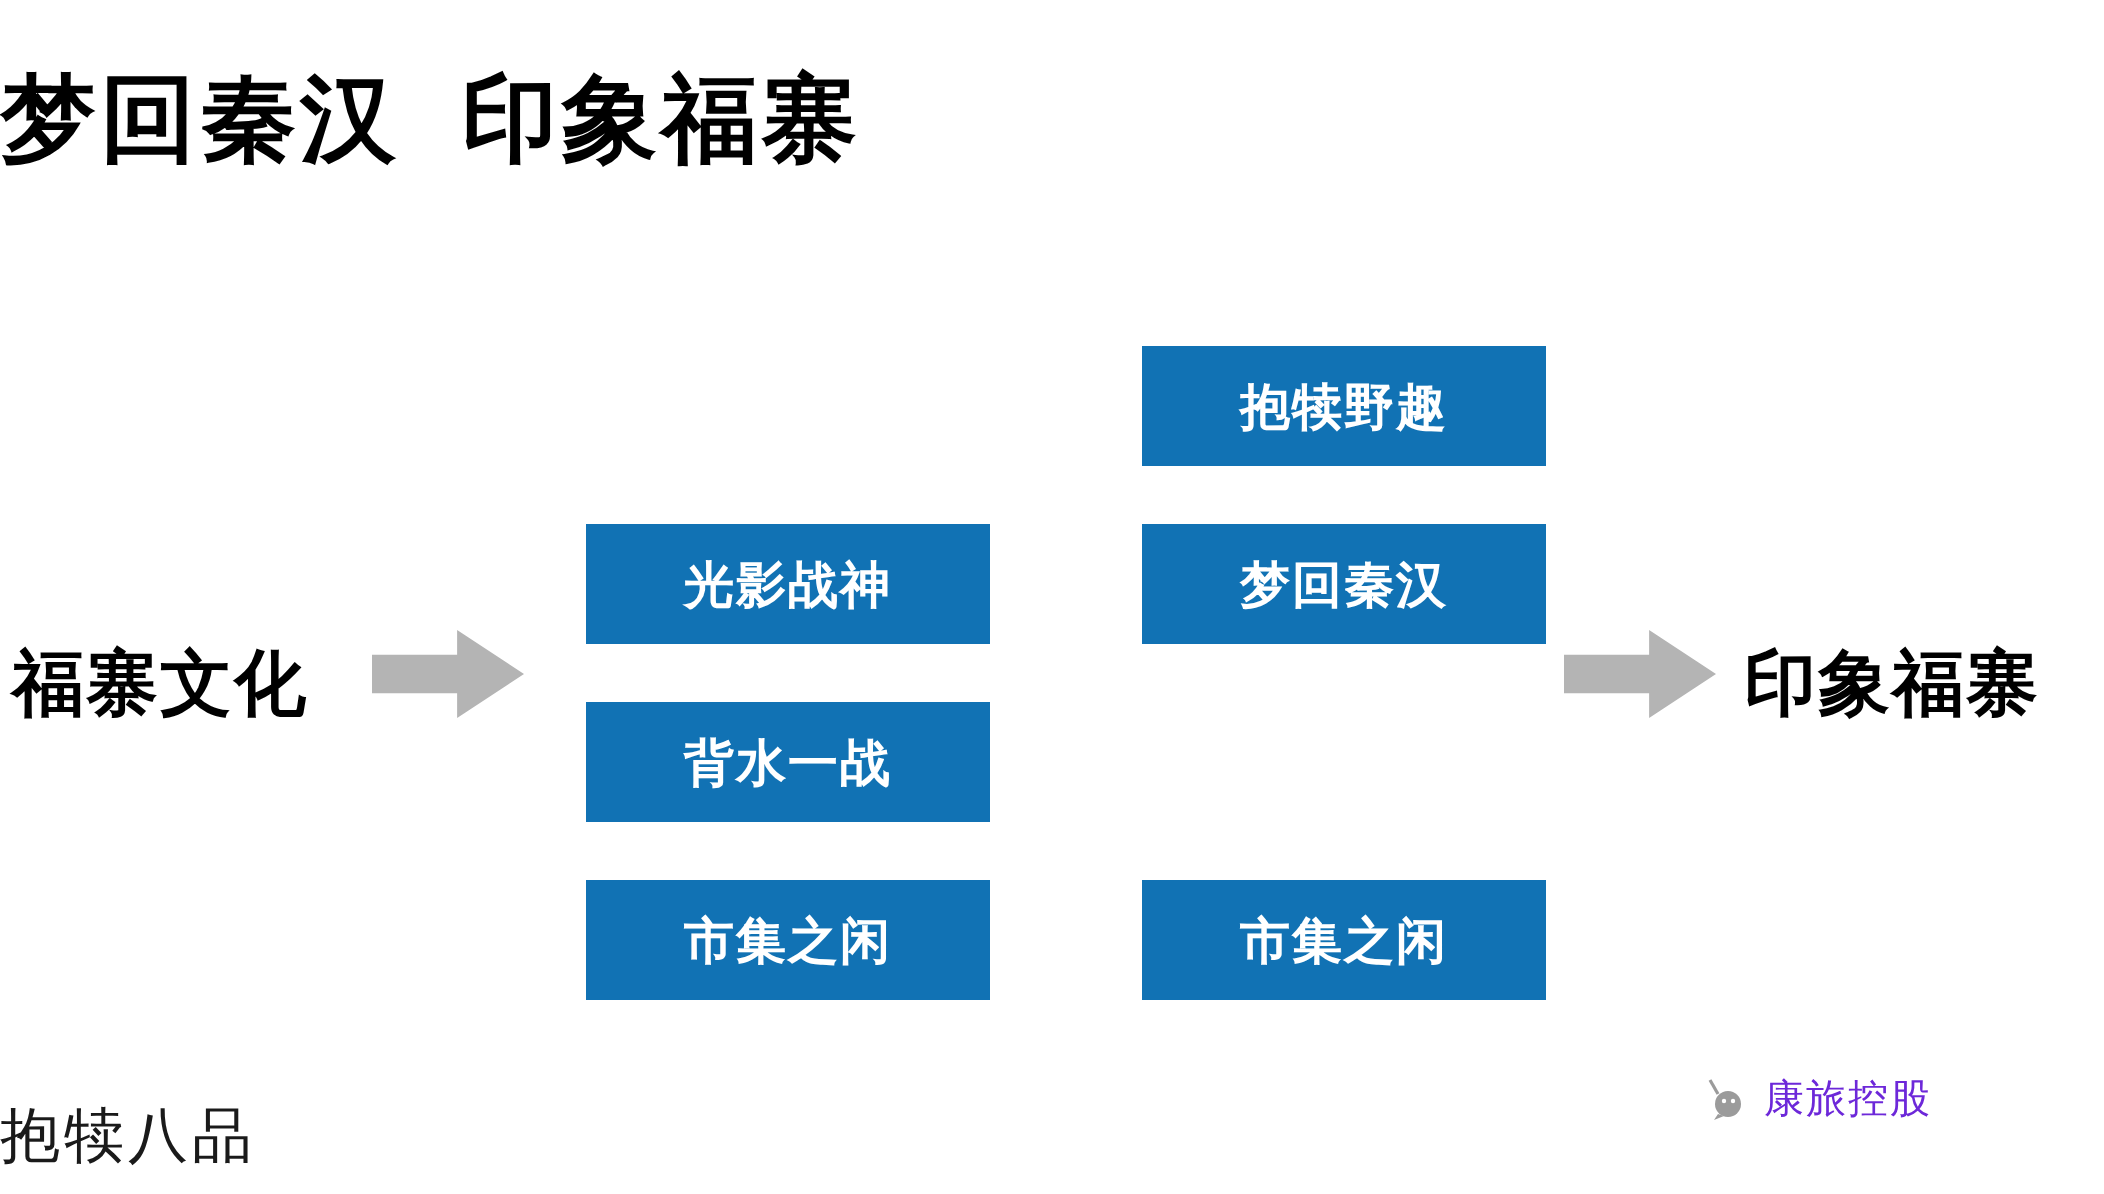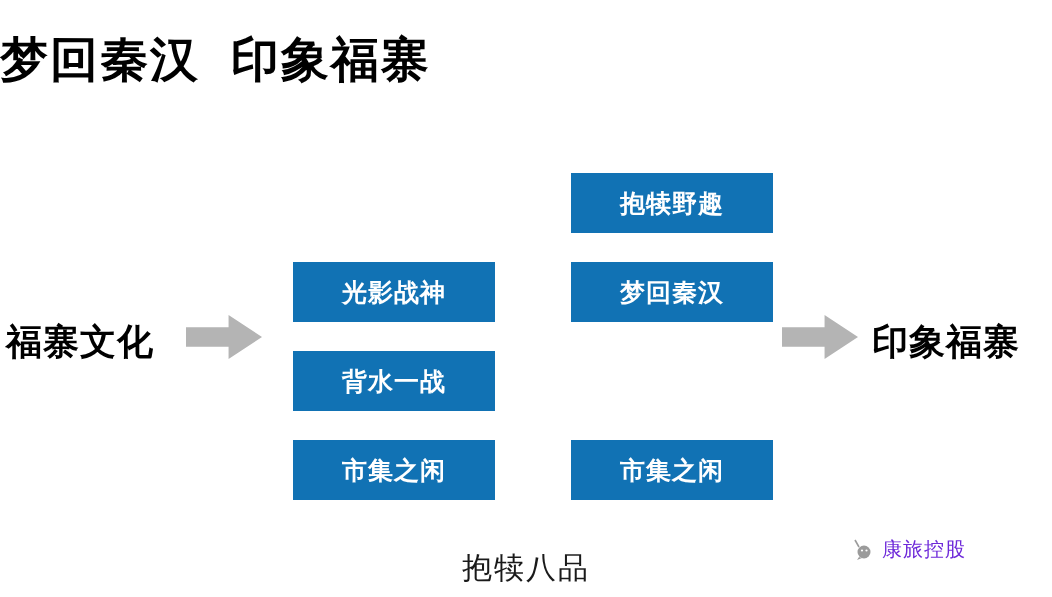--- a/index.html
+++ b/index.html
@@ -67,21 +67,20 @@
     clip-path: polygon(0 28%, 56% 28%, 56% 0, 100% 50%, 56% 100%, 56% 72%, 0 72%);
   }
   .flow-arrow.left-arrow { left: 186px; }
   .flow-arrow.right-arrow { left: 782px; }
 
   .bottom-label {
     position: absolute;
     top: 548px;
     left: 0;
     width: 100%;
-    text-align: center;
     font-size: 30px;
     font-weight: 400;
     color: #1a1a1a;
     letter-spacing: 2px;
   }
 
   .watermark {
     position: absolute;
     top: 536px;
     left: 852px;

